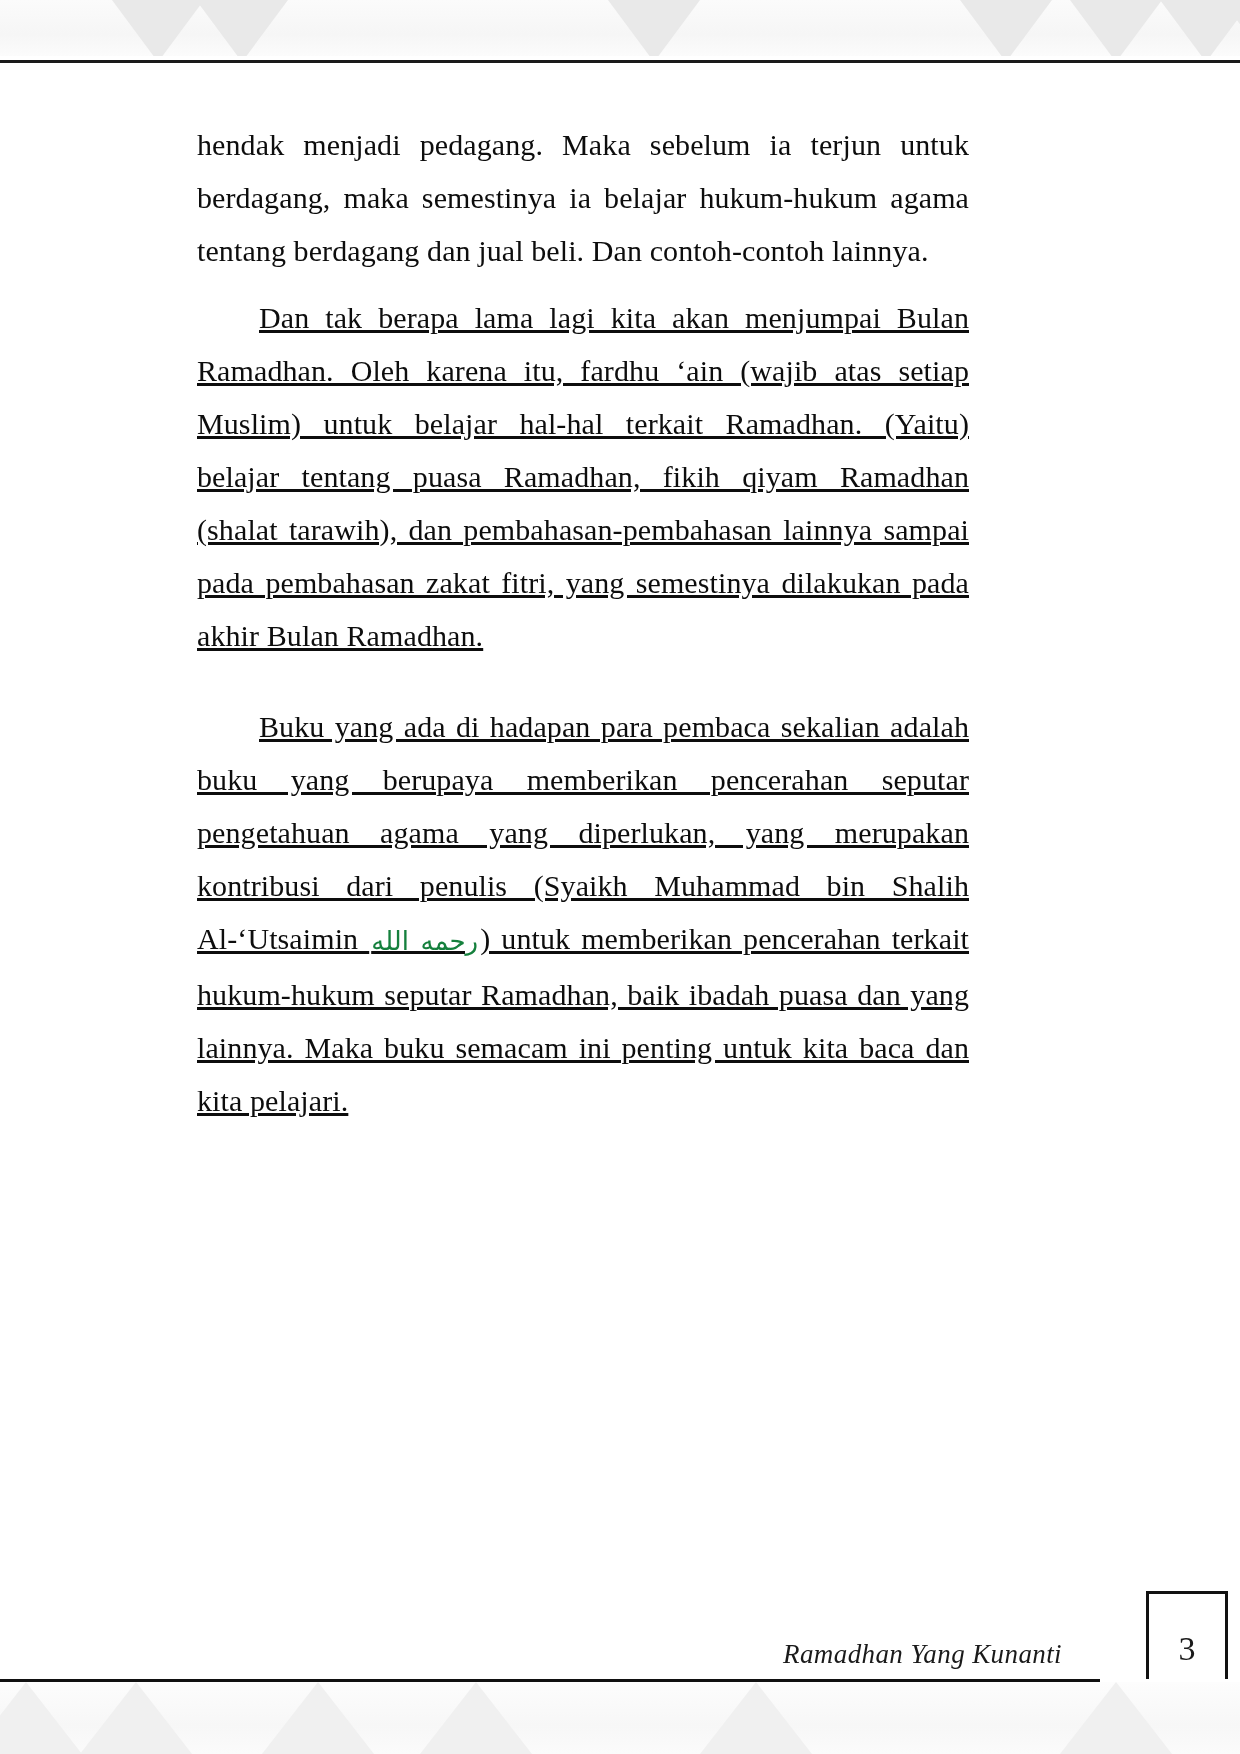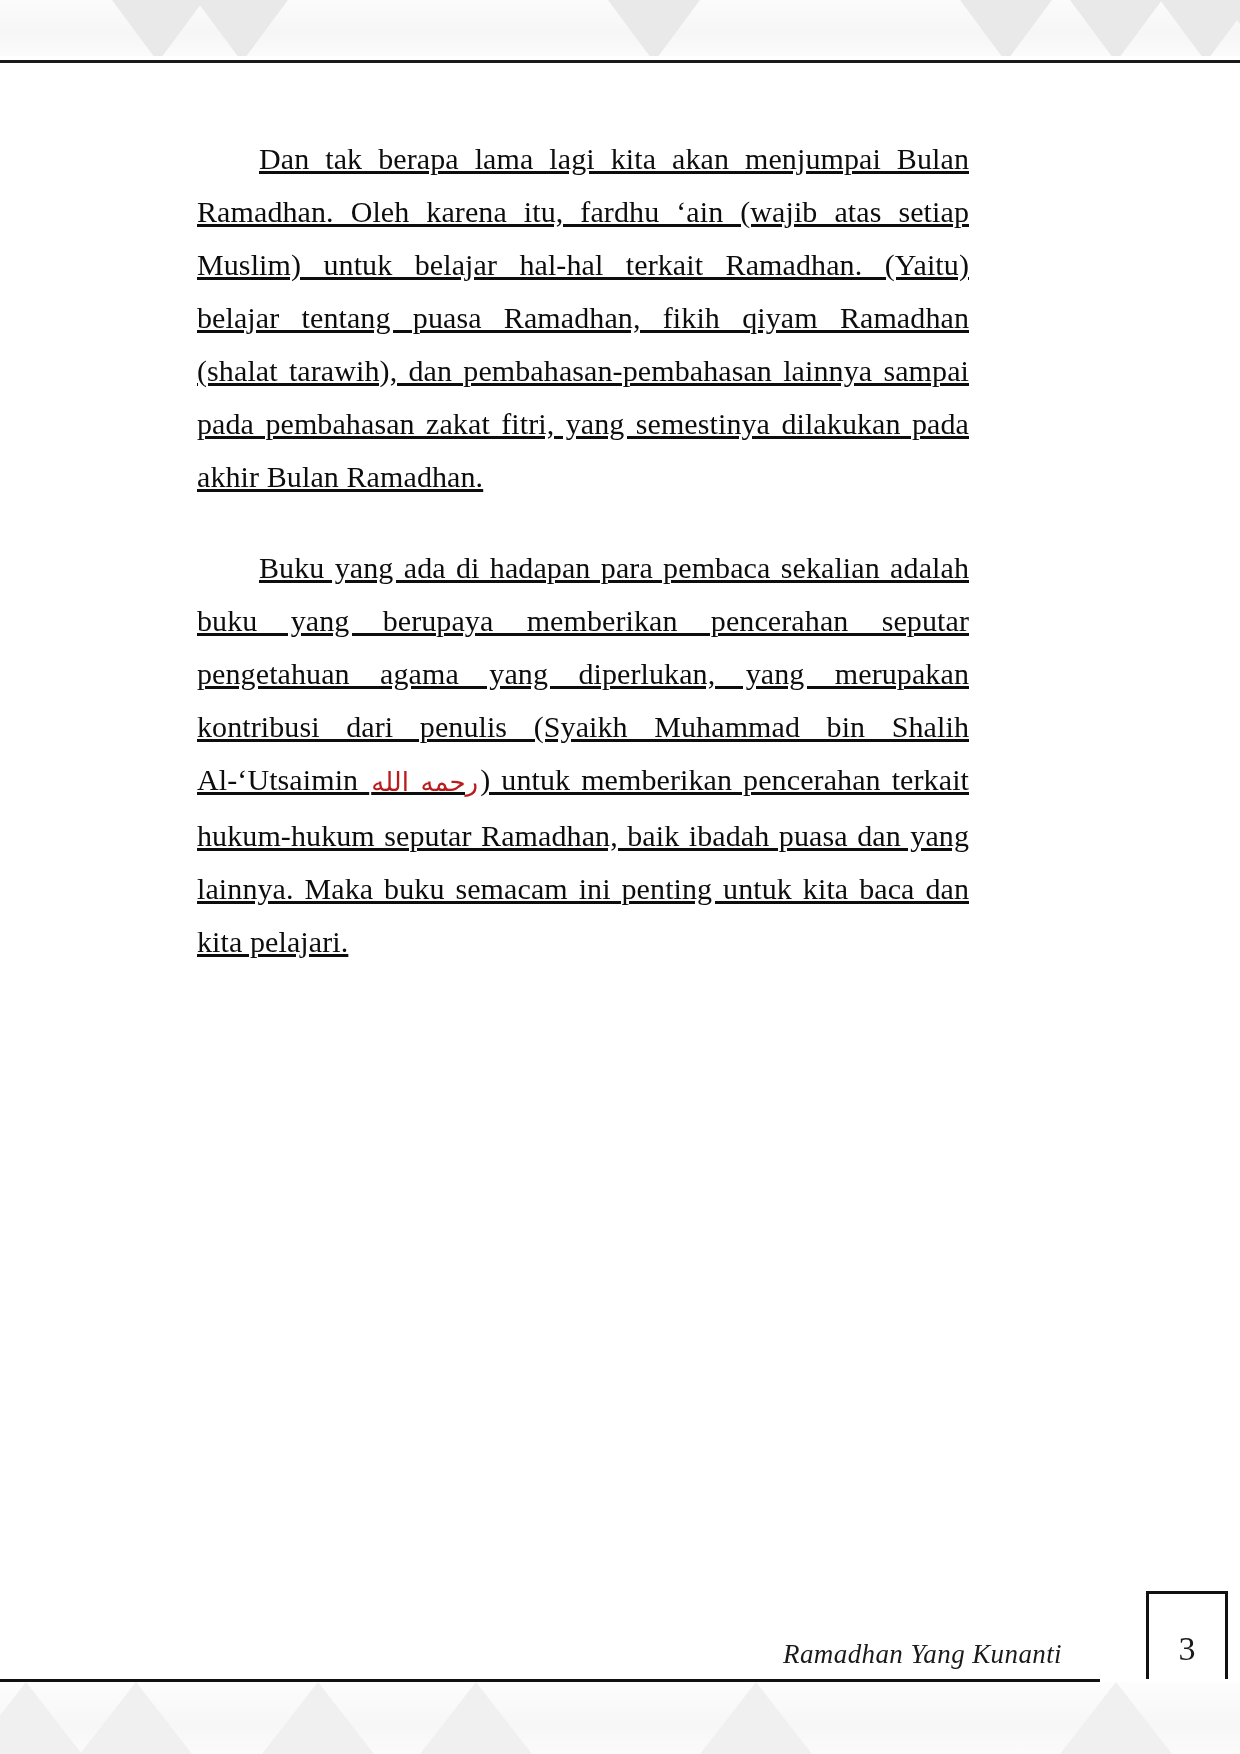--- a/index.html
+++ b/index.html
@@ -85,21 +85,21 @@
   }
   p.para.indent {
     text-indent: 62px;
     margin-top: 14px;
     text-decoration: underline;
   }
   p.para.gap {
     margin-top: 38px;
   }
   .honorific {
-    color: #b91c1c;
+    color: #15803d;
     font-size: 26px;
     font-family: "DejaVu Sans", sans-serif;
     direction: rtl;
     unicode-bidi: isolate;
     vertical-align: -1px;
     padding: 0 2px;
   }
 
   
   .footer {
@@ -158,20 +158,21 @@
   <div class="tri tri-down" style="left:960px;"></div>
   <div class="tri tri-down" style="left:1070px;"></div>
   <div class="tri tri-down" style="left:1160px;"></div>
   <div class="tri tri-down" style="left:1222px;"></div>
 </div>
 <div class="top-rule-soft"></div>
 <div class="top-rule"></div>
 
 <div class="content">
 
+  <p class="para">hendak menjadi pedagang. Maka sebelum ia terjun untuk berdagang, maka semestinya ia belajar hukum-hukum agama tentang berdagang dan jual beli. Dan contoh-contoh lainnya.</p>
 
   <p class="para indent">Dan tak berapa lama lagi kita akan menjumpai Bulan Ramadhan. Oleh karena itu, fardhu ‘ain (wajib atas setiap Muslim) untuk belajar hal-hal terkait Ramadhan. (Yaitu) belajar tentang puasa Ramadhan, fikih qiyam Ramadhan (shalat tarawih), dan pembahasan-pembahasan lainnya sampai pada pembahasan zakat fitri, yang semestinya dilakukan pada akhir Bulan Ramadhan.</p>
 
   <p class="para indent gap">
     <span>Buku yang ada di hadapan para pembaca sekalian adalah buku yang berupaya memberikan pencerahan seputar pengetahuan agama yang diperlukan, yang merupakan kontribusi dari penulis (Syaikh Muhammad bin Shalih Al-‘Utsaimin </span><span class="honorific">رحمه الله</span><span>) untuk memberikan pencerahan terkait hukum-hukum seputar Ramadhan, baik ibadah puasa dan yang lainnya. Maka buku semacam ini penting untuk kita baca dan kita pelajari.</span>
   </p>
 
 </div>
 
 <div class="footer">

